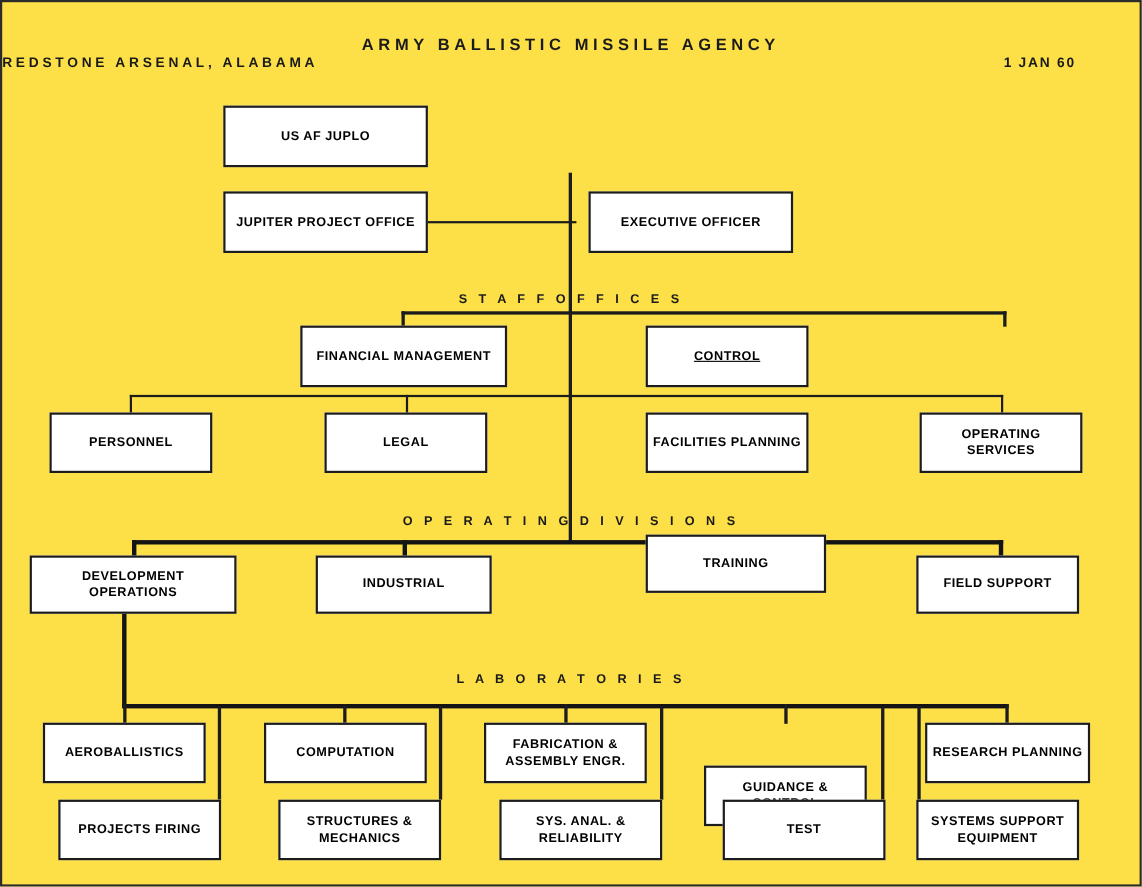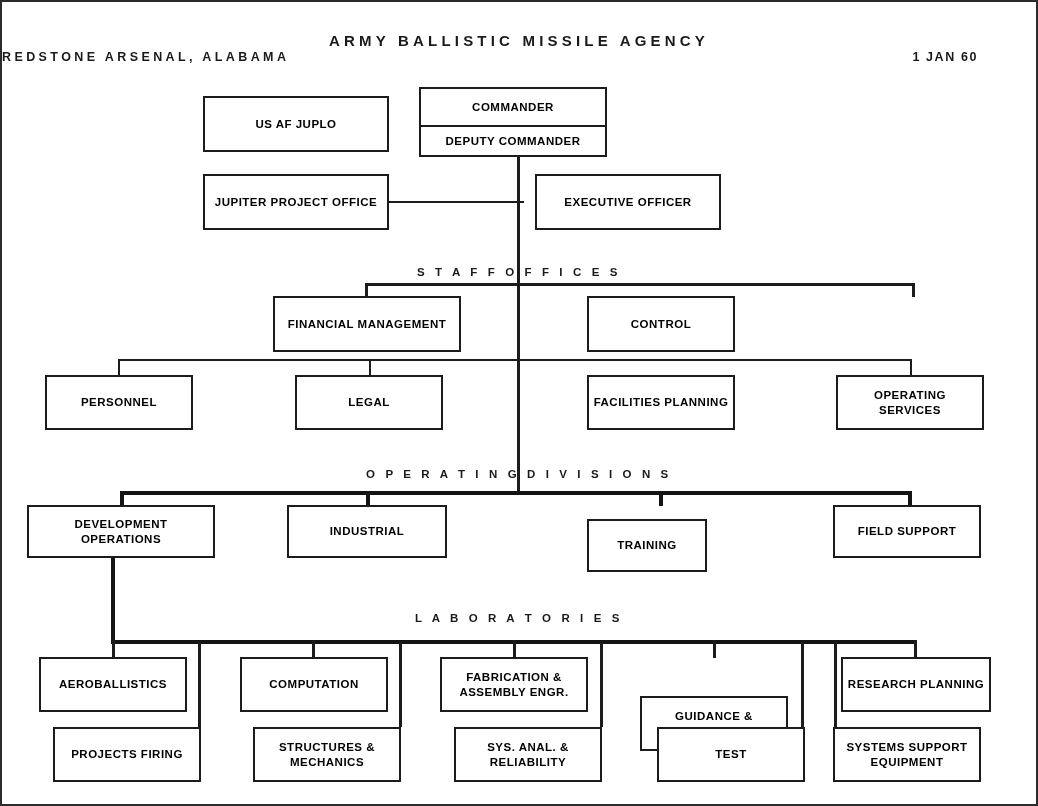--- a/index.html
+++ b/index.html
@@ -1,20 +1,20 @@
 <!DOCTYPE html>
 <html><head>
 <meta charset="utf-8">
 <title>ABMA Organization Chart</title>
 <style>
   html,body{margin:0;padding:0;background:#9f9f9f;}
   #chart{
     position:relative;
     width:1038px;height:806px;
-    background:#ffffff;
+    background:#fde047;
     box-sizing:border-box;
     border:2px solid #2b2b2b;
     font-family:"Liberation Sans", sans-serif;
     overflow:hidden;
   }
   
   .title1,.title2,.datestamp{
     position:absolute;
     color:#1a1a1a;
     font-weight:bold;
@@ -133,42 +133,38 @@
   <div class="ln" style="left:196px;top:640px;width:3px;height:85px;"></div>
   <div class="ln" style="left:397px;top:640px;width:3px;height:85px;"></div>
   <div class="ln" style="left:598px;top:640px;width:3px;height:85px;"></div>
   <div class="ln" style="left:799px;top:640px;width:3px;height:85px;"></div>
   <div class="ln" style="left:832px;top:640px;width:3px;height:85px;"></div>
 
   <div class="band" style="left:0;right:0;top:264px;">S T A F F   O F F I C E S</div>
   <div class="band" style="left:0;right:0;top:466px;">O P E R A T I N G   D I V I S I O N S</div>
   <div class="band" style="left:0;right:0;top:610px;">L A B O R A T O R I E S</div>
 
-  <div class="box split" style="left:417px;top:85px;width:188px;height:70px;">
-    <div class="seg top">COMMANDER</div>
-    <div class="seg bot">DEPUTY COMMANDER</div>
-  </div>
 
   <div class="box" style="left:201px;top:94px;width:186px;height:56px;">US AF JUPLO</div>
 
   <div class="box" style="left:201px;top:172px;width:186px;height:56px;">JUPITER PROJECT OFFICE</div>
 
   <div class="box" style="left:521px;top:172px;width:186px;height:56px;margin-left:12px;">EXECUTIVE OFFICER</div>
 
   <div class="box" style="left:271px;top:294px;width:188px;height:56px;">FINANCIAL MANAGEMENT</div>
-  <div class="box" style="left:585px;top:294px;width:148px;height:56px;">CONTROL</div>
+  <div class="box" style="left:585px;top:294px;width:148px;height:56px;text-decoration:underline;">CONTROL</div>
 
   <div class="box" style="left:43px;top:373px;width:148px;height:55px;">PERSONNEL</div>
   <div class="box" style="left:293px;top:373px;width:148px;height:55px;">LEGAL</div>
   <div class="box" style="left:585px;top:373px;width:148px;height:55px;">FACILITIES PLANNING</div>
   <div class="box" style="left:834px;top:373px;width:148px;height:55px;">OPERATING SERVICES</div>
 
   <div class="box" style="left:25px;top:503px;width:188px;height:53px;">DEVELOPMENT OPERATIONS</div>
   <div class="box" style="left:285px;top:503px;width:160px;height:53px;">INDUSTRIAL</div>
-  <div class="box" style="left:585px;top:517px;width:120px;height:53px;">TRAINING</div>
+  <div class="box" style="left:585px;top:484px;width:164px;height:53px;">TRAINING</div>
   <div class="box" style="left:831px;top:503px;width:148px;height:53px;">FIELD SUPPORT</div>
 
   <div class="box" style="left:37px;top:655px;width:148px;height:55px;">AEROBALLISTICS</div>
   <div class="box" style="left:238px;top:655px;width:148px;height:55px;">COMPUTATION</div>
   <div class="box" style="left:438px;top:655px;width:148px;height:55px;white-space:pre-line;">FABRICATION &amp;
 ASSEMBLY ENGR.</div>
   <div class="box" style="left:638px;top:655px;width:148px;height:55px;margin-top:39px;">GUIDANCE &amp; CONTROL</div>
   <div class="box" style="left:839px;top:655px;width:150px;height:55px;">RESEARCH PLANNING</div>
 
   <div class="box" style="left:51px;top:725px;width:148px;height:55px;">PROJECTS FIRING</div>

